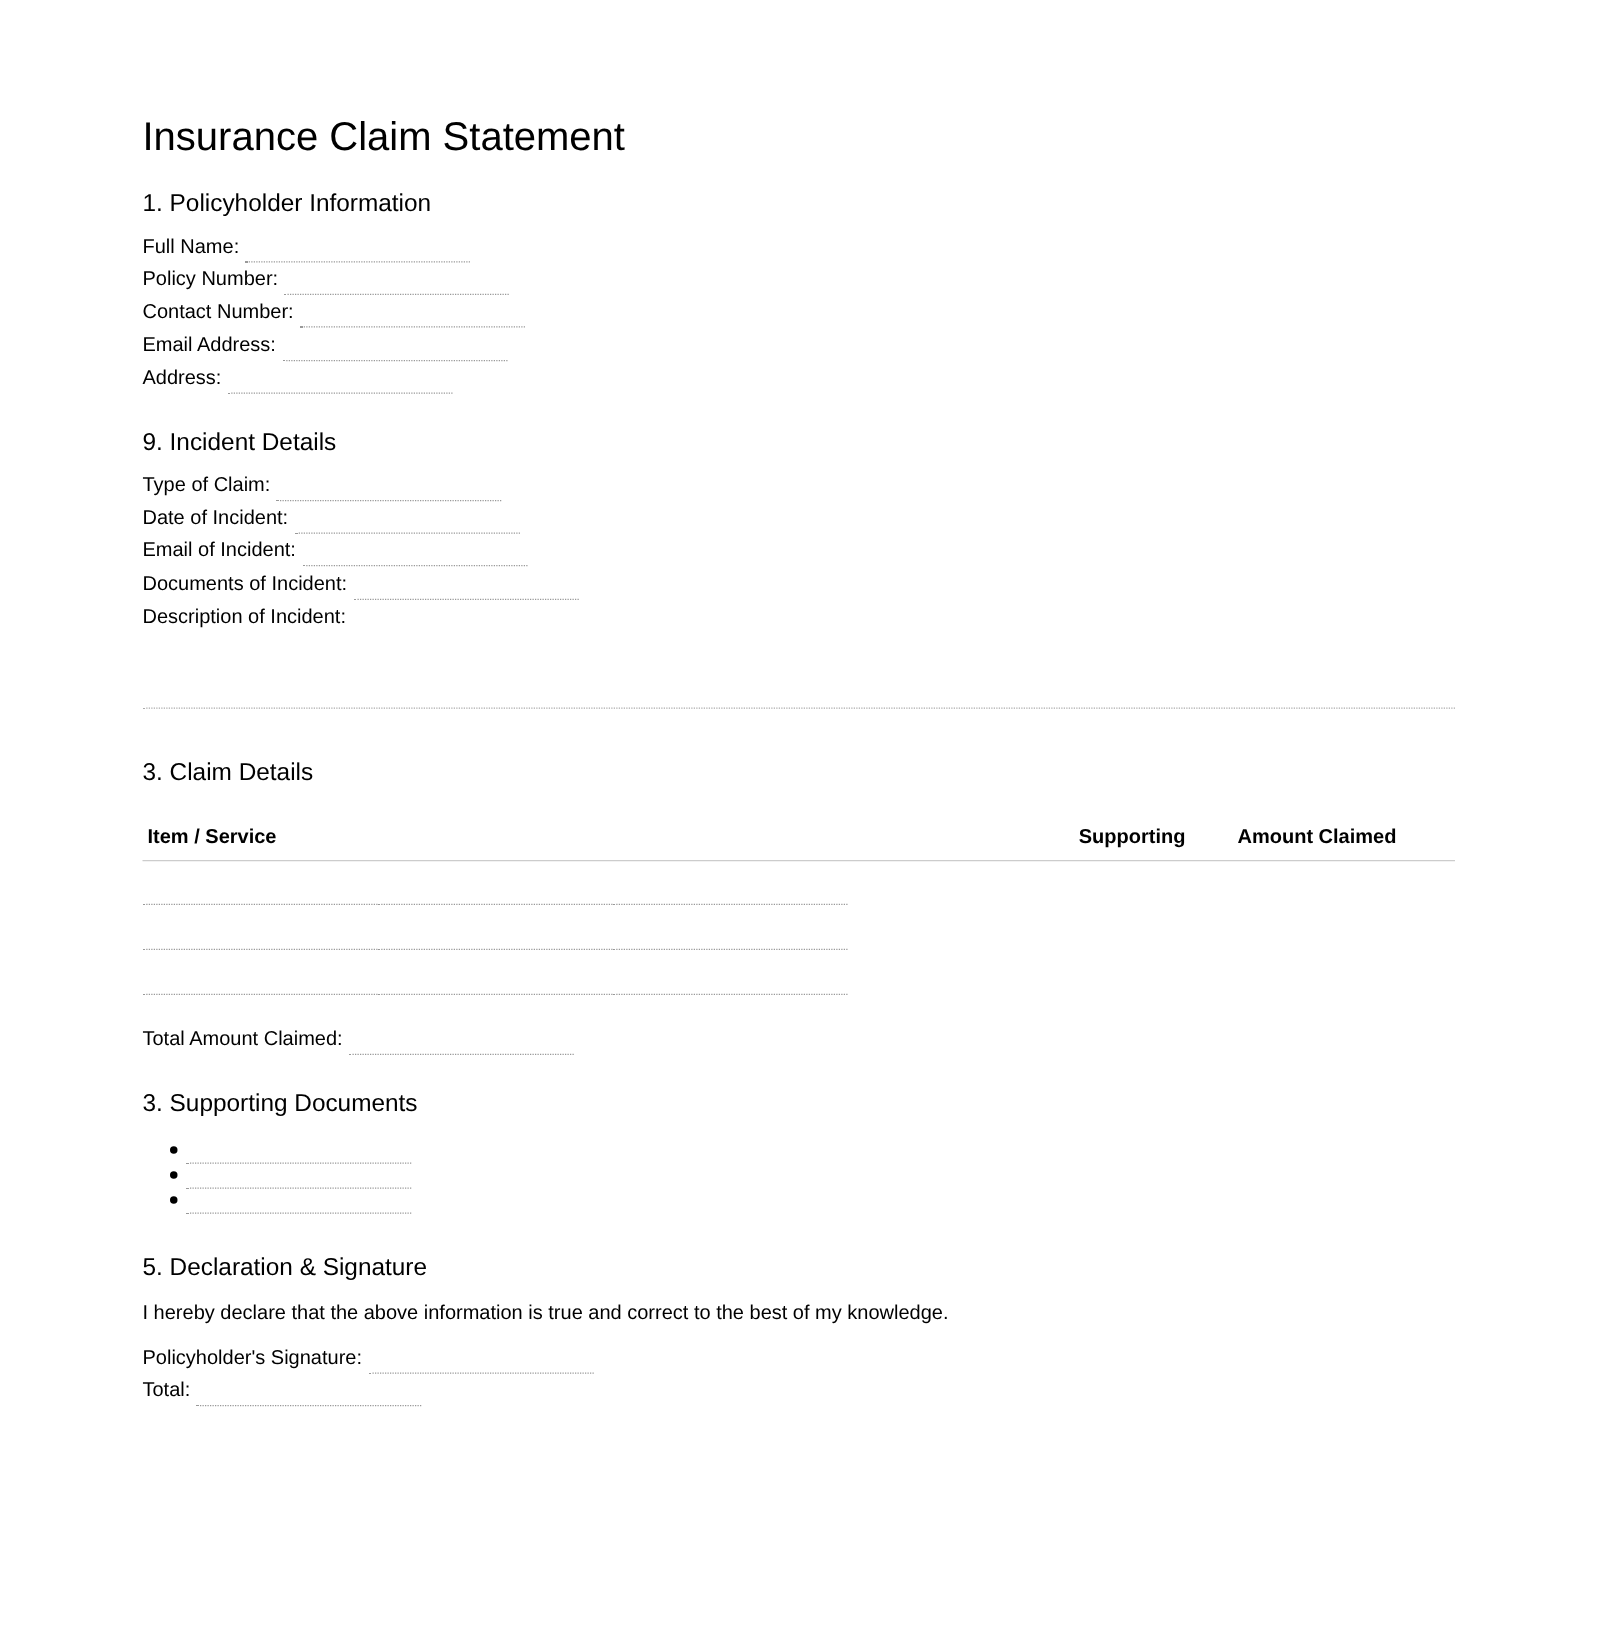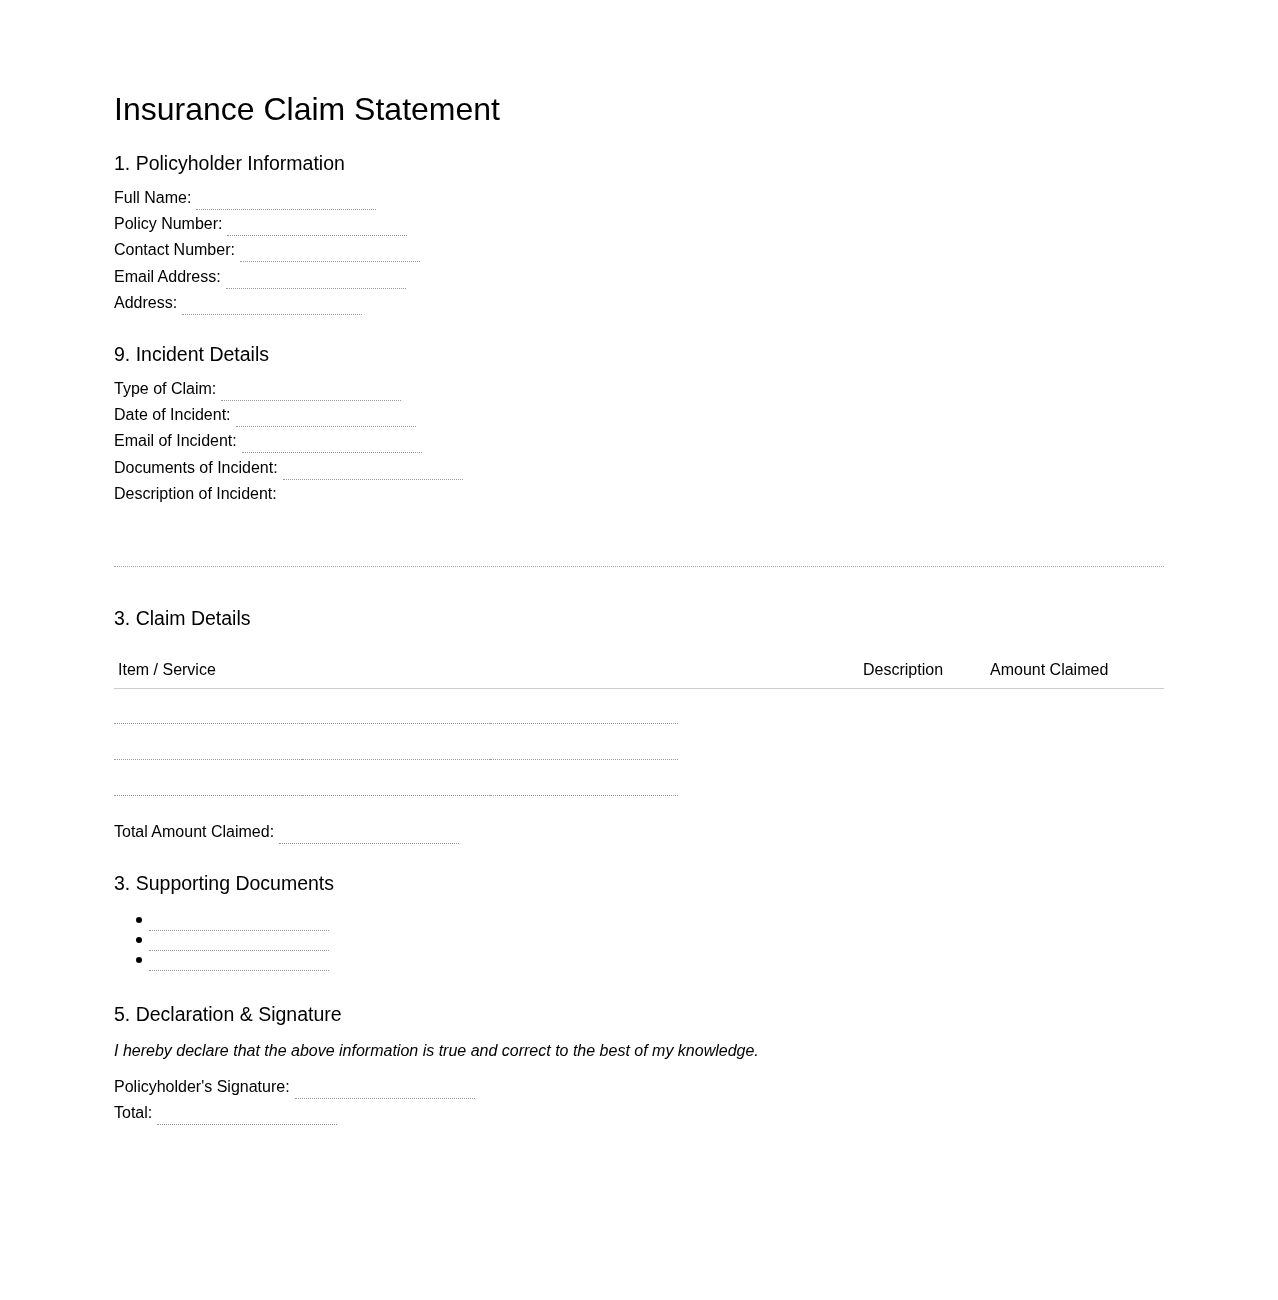--- a/index.html
+++ b/index.html
@@ -22,33 +22,33 @@
     }
     .line {
       display: inline-block; width: 180px; height: 22px; margin-left: 5px;
       border-bottom: 1px dotted #999;
     }
     .desc-line {
       position: absolute; left: 0; width: 1050px; top: 566px; border-bottom: 1px dotted #aaa;
     }
     .thead {
       position: absolute; left: 0; top: 656px; width: 1050px; height: 32px;
-      border-bottom: 1px solid #ccc; font-weight: normal; font-size: 16px;
+      border-bottom: 1px solid #ccc; font-weight: bold; font-size: 16px;
     }
     .thead span { position: absolute; top: 5px; white-space: nowrap; }
     .trow { position: absolute; left: 0; height: 1px; width: 564px; display: flex; }
     .trow .cell { width: 188px; border-bottom: 1px dotted #999; }
     .docs { position: absolute; left: 0; top: 910px; margin: 0; padding: 0; list-style: none; }
     .docs li { position: relative; height: 20px; }
     .docs .bullet {
       position: absolute; left: 22px; top: 7px; width: 6px; height: 6px;
       border-radius: 50%; background: #000;
     }
     .docs .line { position: absolute; left: 35px; top: -2px; width: 180px; margin: 0; }
-    .decl { position: absolute; left: 0; top: 1040px; font-size: 16px; line-height: 22px; white-space: nowrap; font-style: italic; }
+    .decl { position: absolute; left: 0; top: 1040px; font-size: 16px; line-height: 22px; white-space: nowrap; }
   </style>
 </head>
 <body>
 
 <div class="page">
   <h1>Insurance Claim Statement</h1>
 
   <h2 style="top:151px">1. Policyholder Information</h2>
   <div class="field" style="top:185px">
     <span>Full Name:</span>
@@ -89,21 +89,21 @@
     <span class="line"></span>
   </div>
   <div class="field" style="top:481px">
     <span>Description of Incident:</span>
   </div>
   <div class="desc-line"></div>
 
   <h2 style="top:606px">3. Claim Details</h2>
   <div class="thead">
     <span style="left:4px">Item / Service</span>
-    <span style="left:749px">Description</span>
+    <span style="left:749px">Supporting</span>
     <span style="left:876px">Amount Claimed</span>
   </div>
   <div class="trow" style="top:723px">
     <div class="cell"></div>
     <div class="cell"></div>
     <div class="cell"></div>
   </div>
   <div class="trow" style="top:759px">
     <div class="cell"></div>
     <div class="cell"></div>

